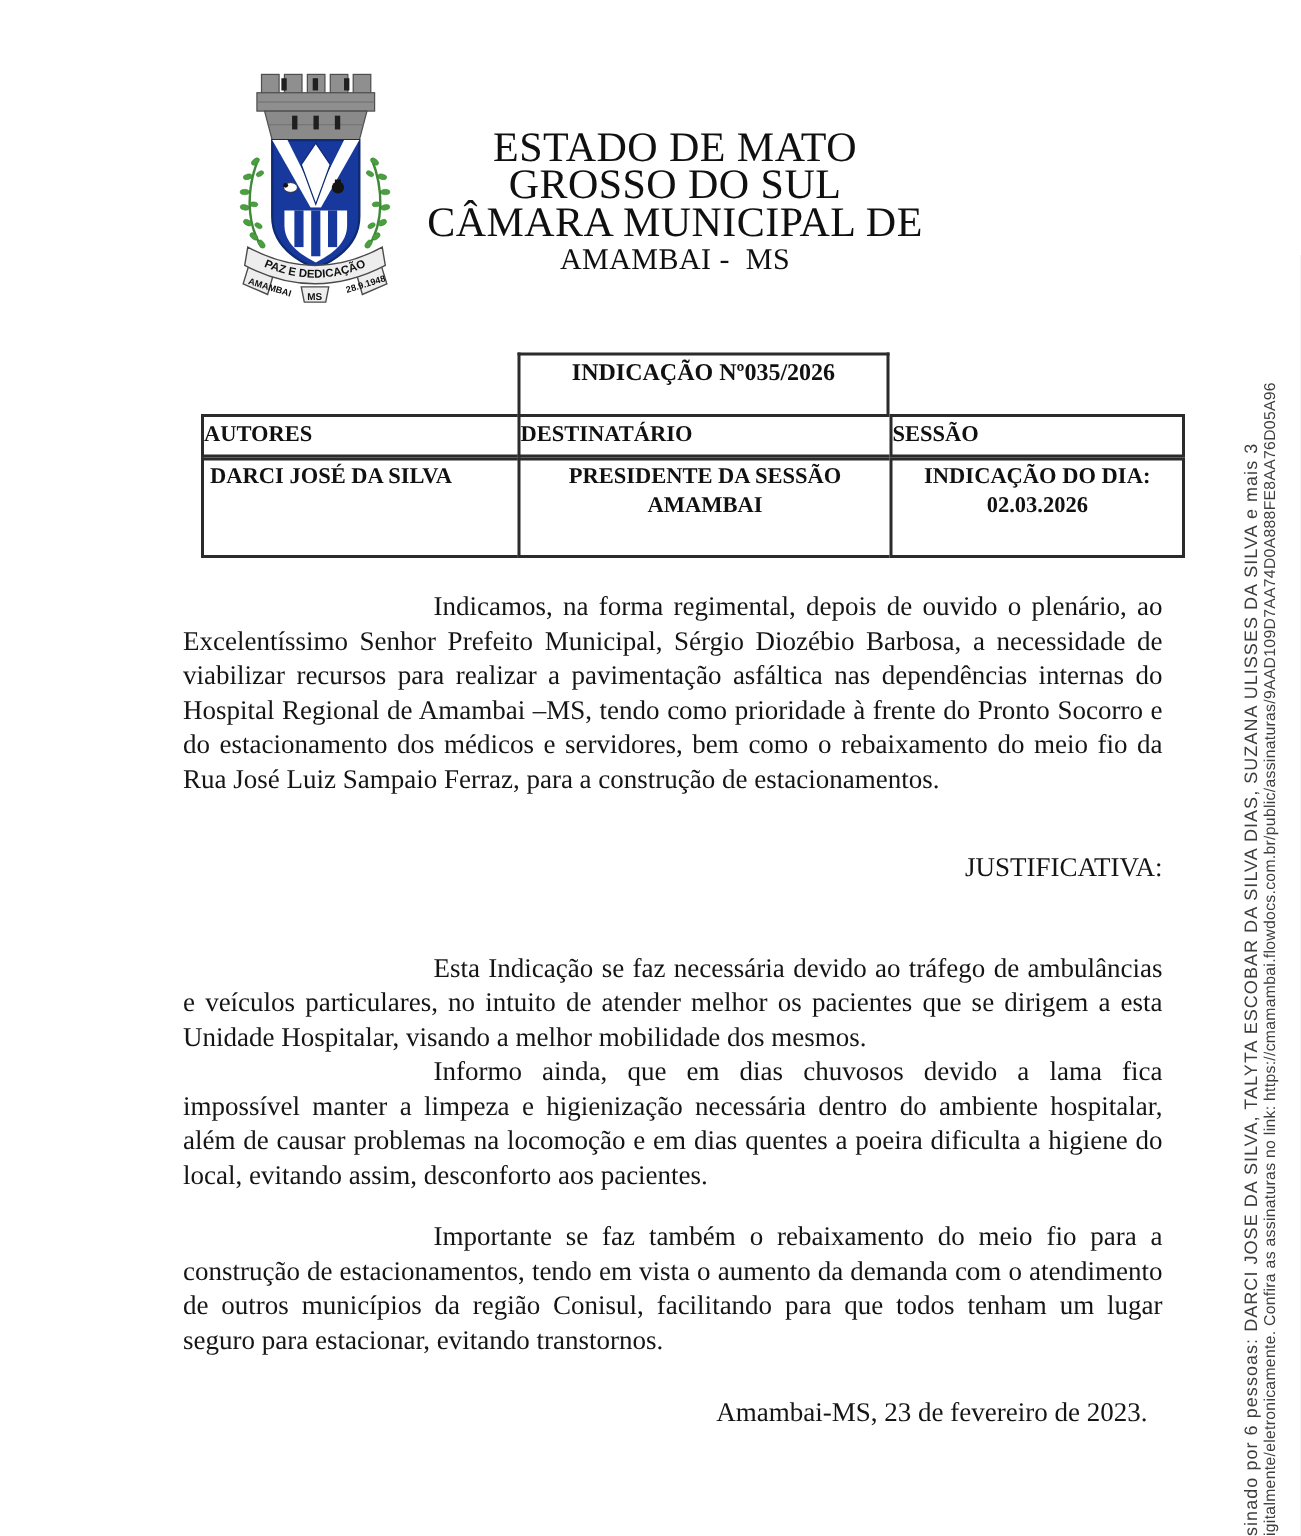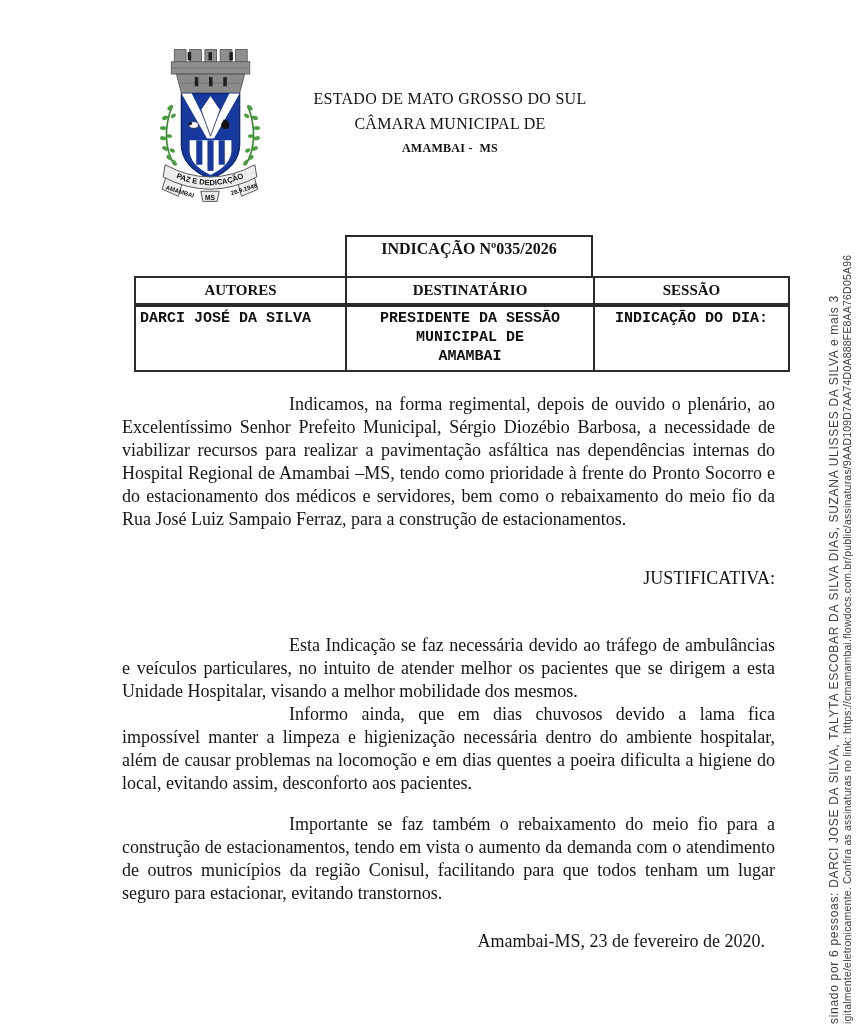--- a/index.html
+++ b/index.html
@@ -7,44 +7,44 @@
     position:relative;width:867px;height:1024px;background:#ffffff;
     overflow:hidden;font-family:"Liberation Serif",serif;color:#1a1a1a;
     margin:0 auto;
   }
   
   .crest{position:absolute;left:156px;top:46px;width:108px;height:158px;}
   .header-text{
     position:absolute;left:270px;top:86px;width:360px;text-align:center;
     color:#101010;letter-spacing:.3px;
   }
-  .header-line1,.header-line2{font-size:16px;line-height:25px;}
-  .header-line3{font-size:12px;line-height:24px;white-space:pre-wrap;font-weight:bold;}
+  .header-line1,.header-line2{font-size:28px;line-height:25px;}
+  .header-line3{font-size:20px;line-height:24px;white-space:pre-wrap;}
   
   .doc-table{
     position:absolute;left:134px;top:235px;width:768px;
     display:grid;grid-template-columns:211px 248px 197px;
     grid-template-rows:41px 29px 67px;
     font-weight:bold;color:#111;
   }
   .cell{box-sizing:border-box;}
   .title-cell{
     grid-column:2;grid-row:1;text-align:center;font-size:16px;
     padding-top:3px;border:2px solid #2b2b2b;border-bottom:none;
   }
   .hdr-cell{
-    grid-row:2;text-align:center;font-size:15px;line-height:25px;
+    grid-row:2;text-align:left;font-size:15px;line-height:25px;
     border-top:2px solid #2b2b2b;border-bottom:2px solid #2b2b2b;
     border-left:2px solid #2b2b2b;
   }
   .hdr-cell.last,.data-cell.last{border-right:2px solid #2b2b2b;}
   .data-cell{
     grid-row:3;font-size:15px;line-height:19px;
     border-top:2px solid #2b2b2b;border-bottom:2px solid #2b2b2b;
-    border-left:2px solid #2b2b2b;padding-top:2px;font-family:Liberation Mono, monospace;
+    border-left:2px solid #2b2b2b;padding-top:2px;
   }
   .data-cell .ln{display:block;}
   .cell-autores{text-align:left;padding-left:4px;}
   .cell-dest,.cell-sessao{text-align:center;}
   
   .doc-body{
     position:absolute;left:122px;top:393px;width:653px;
     font-size:18px;line-height:23px;text-align:justify;color:#151515;
   }
   .doc-body p{margin:0;text-indent:167px;}
@@ -151,35 +151,35 @@
 
     <div class="cell hdr-cell" style="grid-column:1">AUTORES</div>
     <div class="cell hdr-cell last" style="grid-column:3">SESSÃO</div>
     <div class="cell hdr-cell" style="grid-column:2">DESTINATÁRIO</div>
 
     <div class="cell data-cell cell-autores" style="grid-column:1">
       <span class="ln">DARCI JOSÉ DA SILVA</span>
     </div>
     <div class="cell data-cell cell-dest" style="grid-column:2">
       <span class="ln">PRESIDENTE DA SESSÃO</span>
-      <span class="ln">MUNICIPAL DE</span>
       <span class="ln">AMAMBAI</span>
     </div>
     <div class="cell data-cell cell-sessao last" style="grid-column:3">
       <span class="ln">INDICAÇÃO DO DIA:</span>
+      <span class="ln">02.03.2026</span>
     </div>
   </div>
 
   <div class="doc-body">
     <p class="p1">Indicamos, na forma regimental, depois de ouvido o plenário, ao Excelentíssimo Senhor Prefeito Municipal, Sérgio Diozébio Barbosa, a necessidade de viabilizar recursos para realizar a pavimentação asfáltica nas dependências internas do Hospital Regional de Amambai –MS, tendo como prioridade à frente do Pronto Socorro e do estacionamento dos médicos e servidores, bem como o rebaixamento do meio fio da Rua José Luiz Sampaio Ferraz, para a construção de estacionamentos.</p>
     <p class="p-just-heading">JUSTIFICATIVA:</p>
     <p class="p2">Esta Indicação se faz necessária devido ao tráfego de ambulâncias e veículos particulares, no intuito de atender melhor os pacientes que se dirigem a esta Unidade Hospitalar, visando a melhor mobilidade dos mesmos.</p>
     <p class="p3">Informo ainda, que em dias chuvosos devido a lama fica impossível manter a limpeza e higienização necessária dentro do ambiente hospitalar, além de causar problemas na locomoção e em dias quentes a poeira dificulta a higiene do local, evitando assim, desconforto aos pacientes.</p>
     <p class="p4">Importante se faz também o rebaixamento do meio fio para a construção de estacionamentos, tendo em vista o aumento da demanda com o atendimento de outros municípios da região Conisul, facilitando para que todos tenham um lugar seguro para estacionar, evitando transtornos.</p>
-    <p class="dateline">Amambai-MS, 23 de fevereiro de 2020.</p>
+    <p class="dateline">Amambai-MS, 23 de fevereiro de 2023.</p>
   </div>
 
   <div class="vsig">
     <div class="vsig-1">sinado por 6 pessoas: DARCI JOSE DA SILVA, TALYTA ESCOBAR DA SILVA DIAS, SUZANA ULISSES DA SILVA e mais 3</div>
     <div class="vsig-2">igitalmente/eletronicamente. Confira as assinaturas no link: https://cmamambai.flowdocs.com.br/public/assinaturas/9AAD109D7AA74D0A888FE8AA76D05A96</div>
   </div>
 
 </div>
 
 </body></html>

